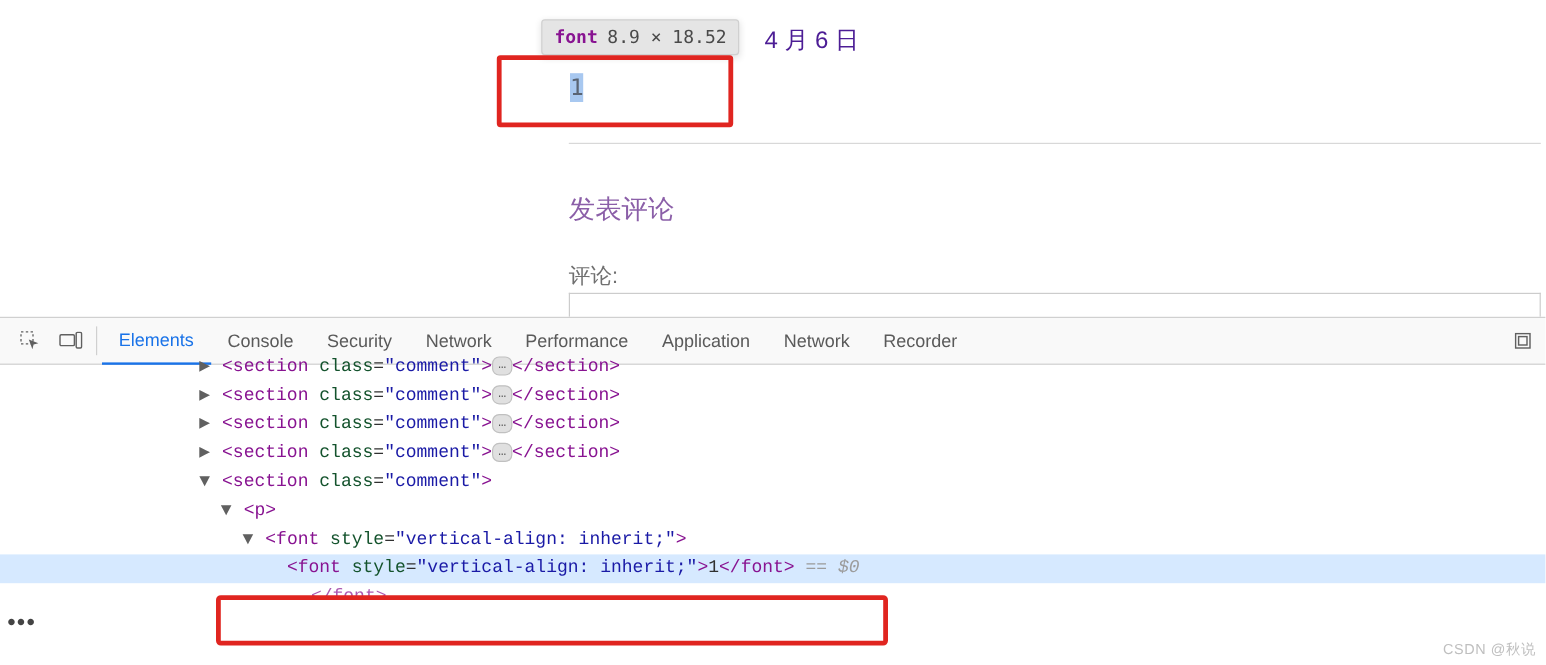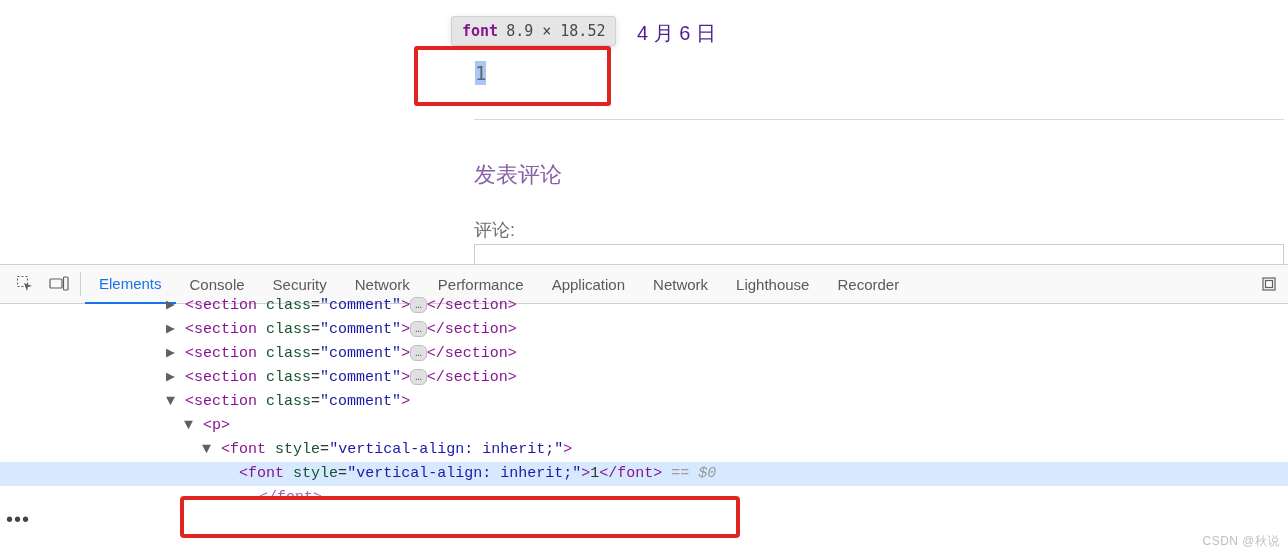--- a/index.html
+++ b/index.html
@@ -235,21 +235,20 @@
     </div>
     <div style="width:1px;height:24px;background:#d0d0d0;margin:0 4px"></div>
     <div id="tabs-holder" style="display:flex;flex:1">
         <div class="dt-tab active">Elements</div>
         <div class="dt-tab">Console</div>
         <div class="dt-tab">Security</div>
         <div class="dt-tab">Network</div>
         <div class="dt-tab">Performance</div>
         <div class="dt-tab">Application</div>
         <div class="dt-tab">Network</div>
-        <div class="dt-tab">Lighthouse</div>
         <div class="dt-tab">Recorder</div>
       </div>
     <div class="dt-icon" style="margin-right:8px">
       <svg width="14" height="14" viewBox="0 0 14 14" fill="none" stroke="#606060" stroke-width="1.2">
           <rect x="1" y="1" width="12" height="12"></rect>
           <rect x="3.5" y="3.5" width="7" height="7"></rect>
         </svg>
     </div>
   </div>
 

